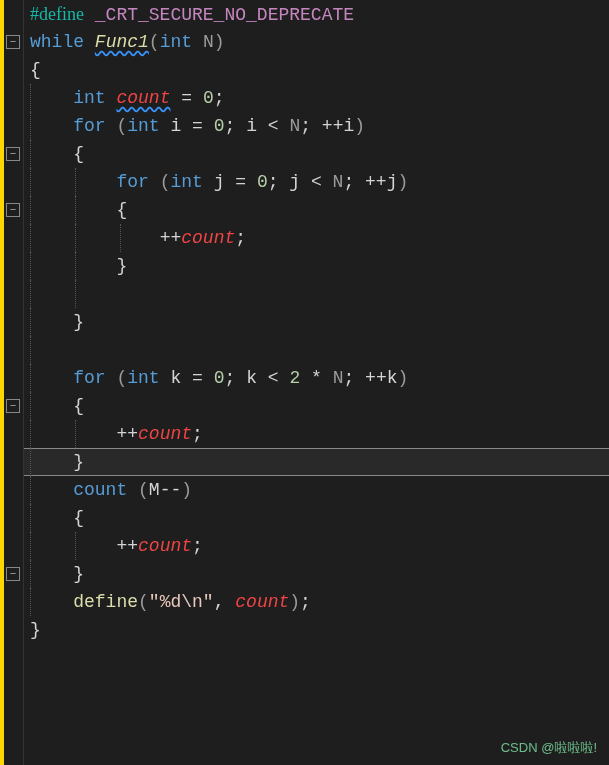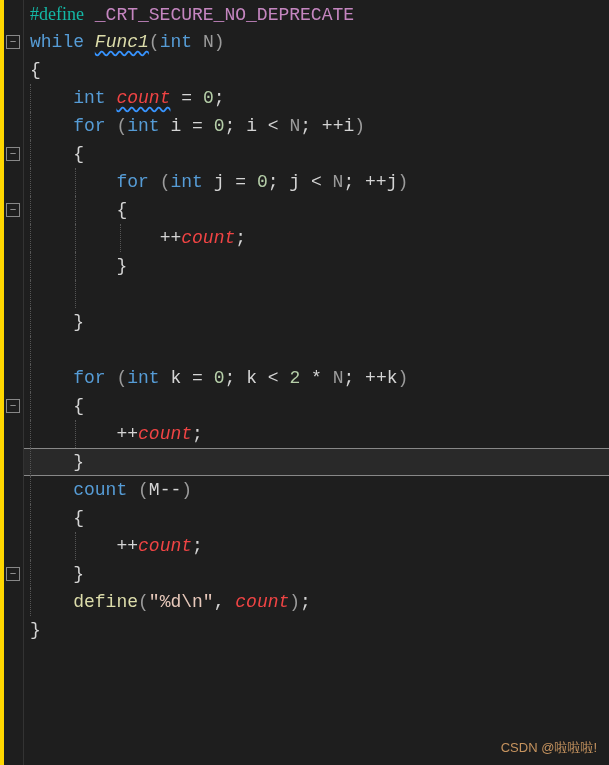--- a/index.html
+++ b/index.html
@@ -80,21 +80,21 @@
   .cnt.wavy { text-decoration: underline wavy #3794ff; text-underline-offset: 3px; }
   .fn.wavy { text-decoration: underline wavy #3794ff; text-underline-offset: 3px; font-style: italic; }
   .op { color: #d4d4d4; }
   .nm { color: #b5cea8; }
   .str { color: #e8c9bb; }
   .br { color: #d4d4d4; }
   .watermark {
     position: absolute;
     right: 12px;
     bottom: 8px;
-    color: #fdba74;
+    color: #86efac;
     font-size: 13px;
     font-family: sans-serif;
     opacity: 0.75;
   }
 </style>
 </head>
 <body>
 
 <div class="editor">
   <div class="left-bar"></div>

